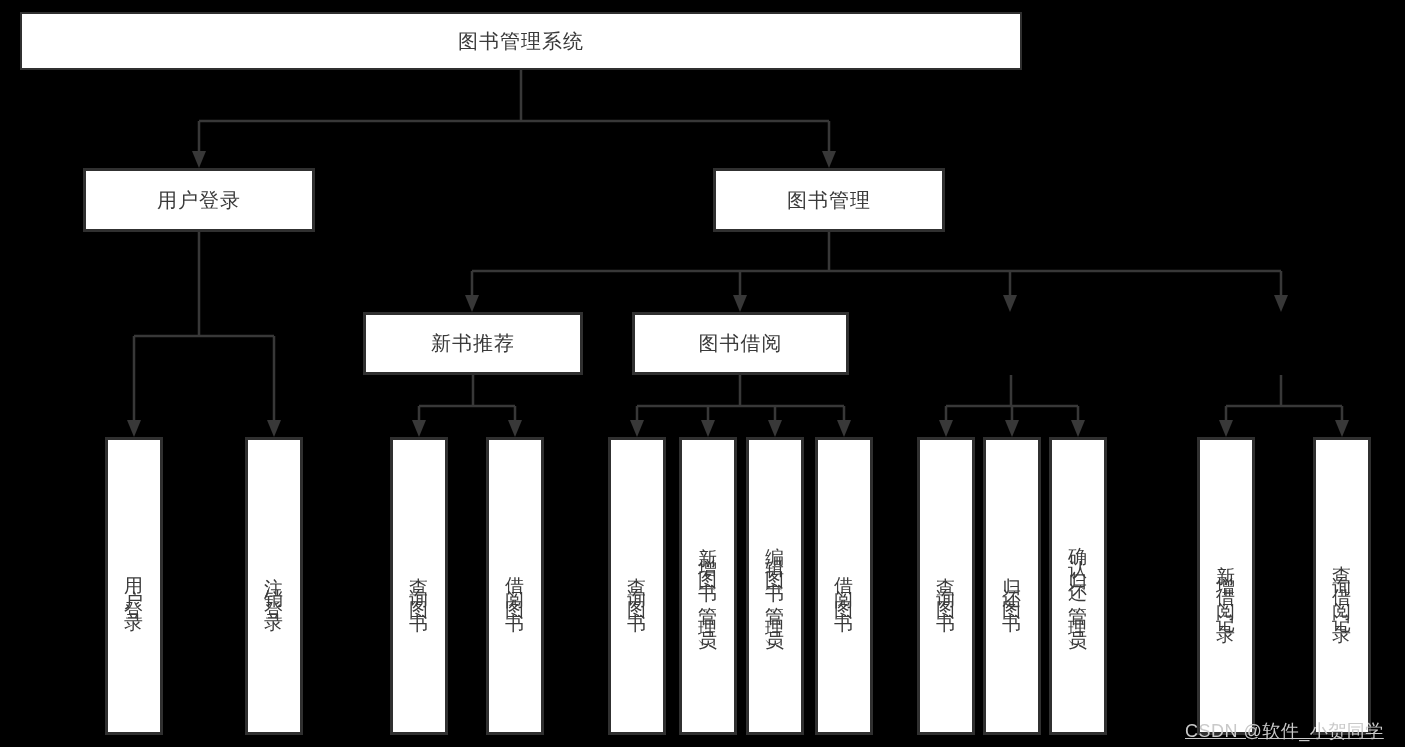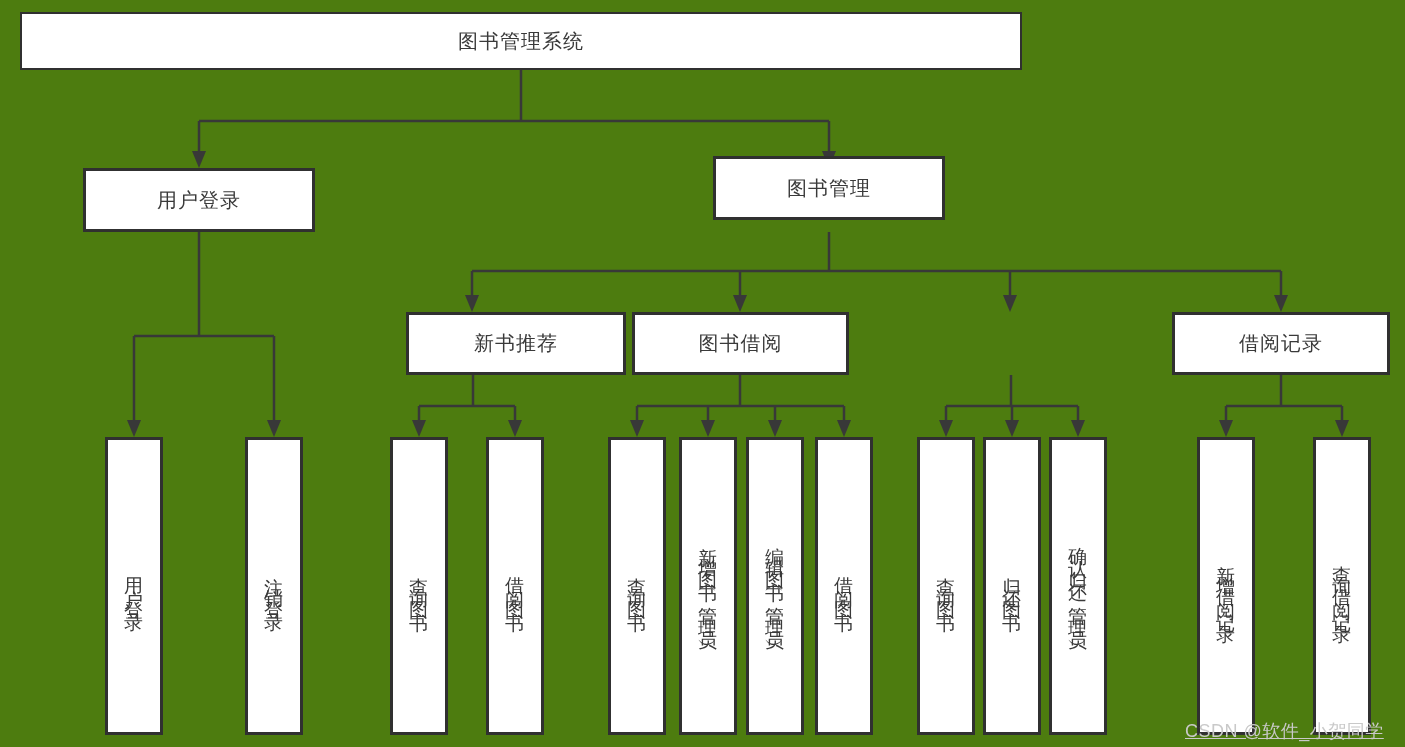--- a/index.html
+++ b/index.html
@@ -1,20 +1,20 @@
 <!DOCTYPE html>
 <html><head>
 <meta charset="utf-8">
 <style>
   html, body { margin: 0; padding: 0; background: #ffffff; }
   #stage {
     position: relative;
     width: 1405px;
     height: 747px;
-    background: #4d7c0f;
+    background: #000000;
     overflow: hidden;
     font-family: "Liberation Sans", sans-serif;
   }
   #wires {
     position: absolute;
     left: 0; top: 0;
     width: 1405px; height: 747px;
     z-index: 1;
   }
   .node {
@@ -41,22 +41,22 @@
     text-orientation: mixed;
     font-size: 19px;
     letter-spacing: 12px;
     line-height: 1;
     color: #3a3a3a;
     white-space: nowrap;
   }
   
   #n-root   { left: 20px;  top: 12px;  width: 1002px; height: 58px; }
   #n-login  { left: 83px;  top: 168px; width: 232px;  height: 64px; }
-  #n-mgmt   { left: 713px; top: 156px; width: 232px;  height: 64px; }
-  #n-rec    { left: 363px; top: 312px; width: 220px;  height: 63px; margin-left: 43px; }
+  #n-mgmt   { left: 713px; top: 168px; width: 232px;  height: 64px; }
+  #n-rec    { left: 363px; top: 312px; width: 220px;  height: 63px; }
   #n-borrow { left: 632px; top: 312px; width: 217px;  height: 63px; }
   #n-cur    { left: 903px; top: 312px; width: 217px;  height: 63px; }
   #n-hist   { left: 1172px;top: 312px; width: 218px;  height: 63px; }
   #l-login1 { left: 105px; }
   #l-login2 { left: 245px; }
   #l-rec1   { left: 390px; }
   #l-rec2   { left: 486px; }
   #l-bor1   { left: 608px; }
   #l-bor2   { left: 679px; }
   #l-bor3   { left: 746px; }
@@ -136,23 +136,20 @@
   <div class="node" id="n-mgmt">
     <span class="hlabel">图书管理</span>
   </div>
 
   <div class="node" id="n-rec">
     <span class="hlabel">新书推荐</span>
   </div>
   <div class="node" id="n-borrow">
     <span class="hlabel">图书借阅</span>
   </div>
-  <div class="node" id="n-hist">
-    <span class="hlabel">借阅记录</span>
-  </div>
 
   <div class="node leaf" id="l-login1">
     <span class="vlabel">用户登录</span>
   </div>
   <div class="node leaf" id="l-login2">
     <span class="vlabel">注销登录</span>
   </div>
 
   <div class="node leaf" id="l-rec1">
     <span class="vlabel">查询图书</span>

